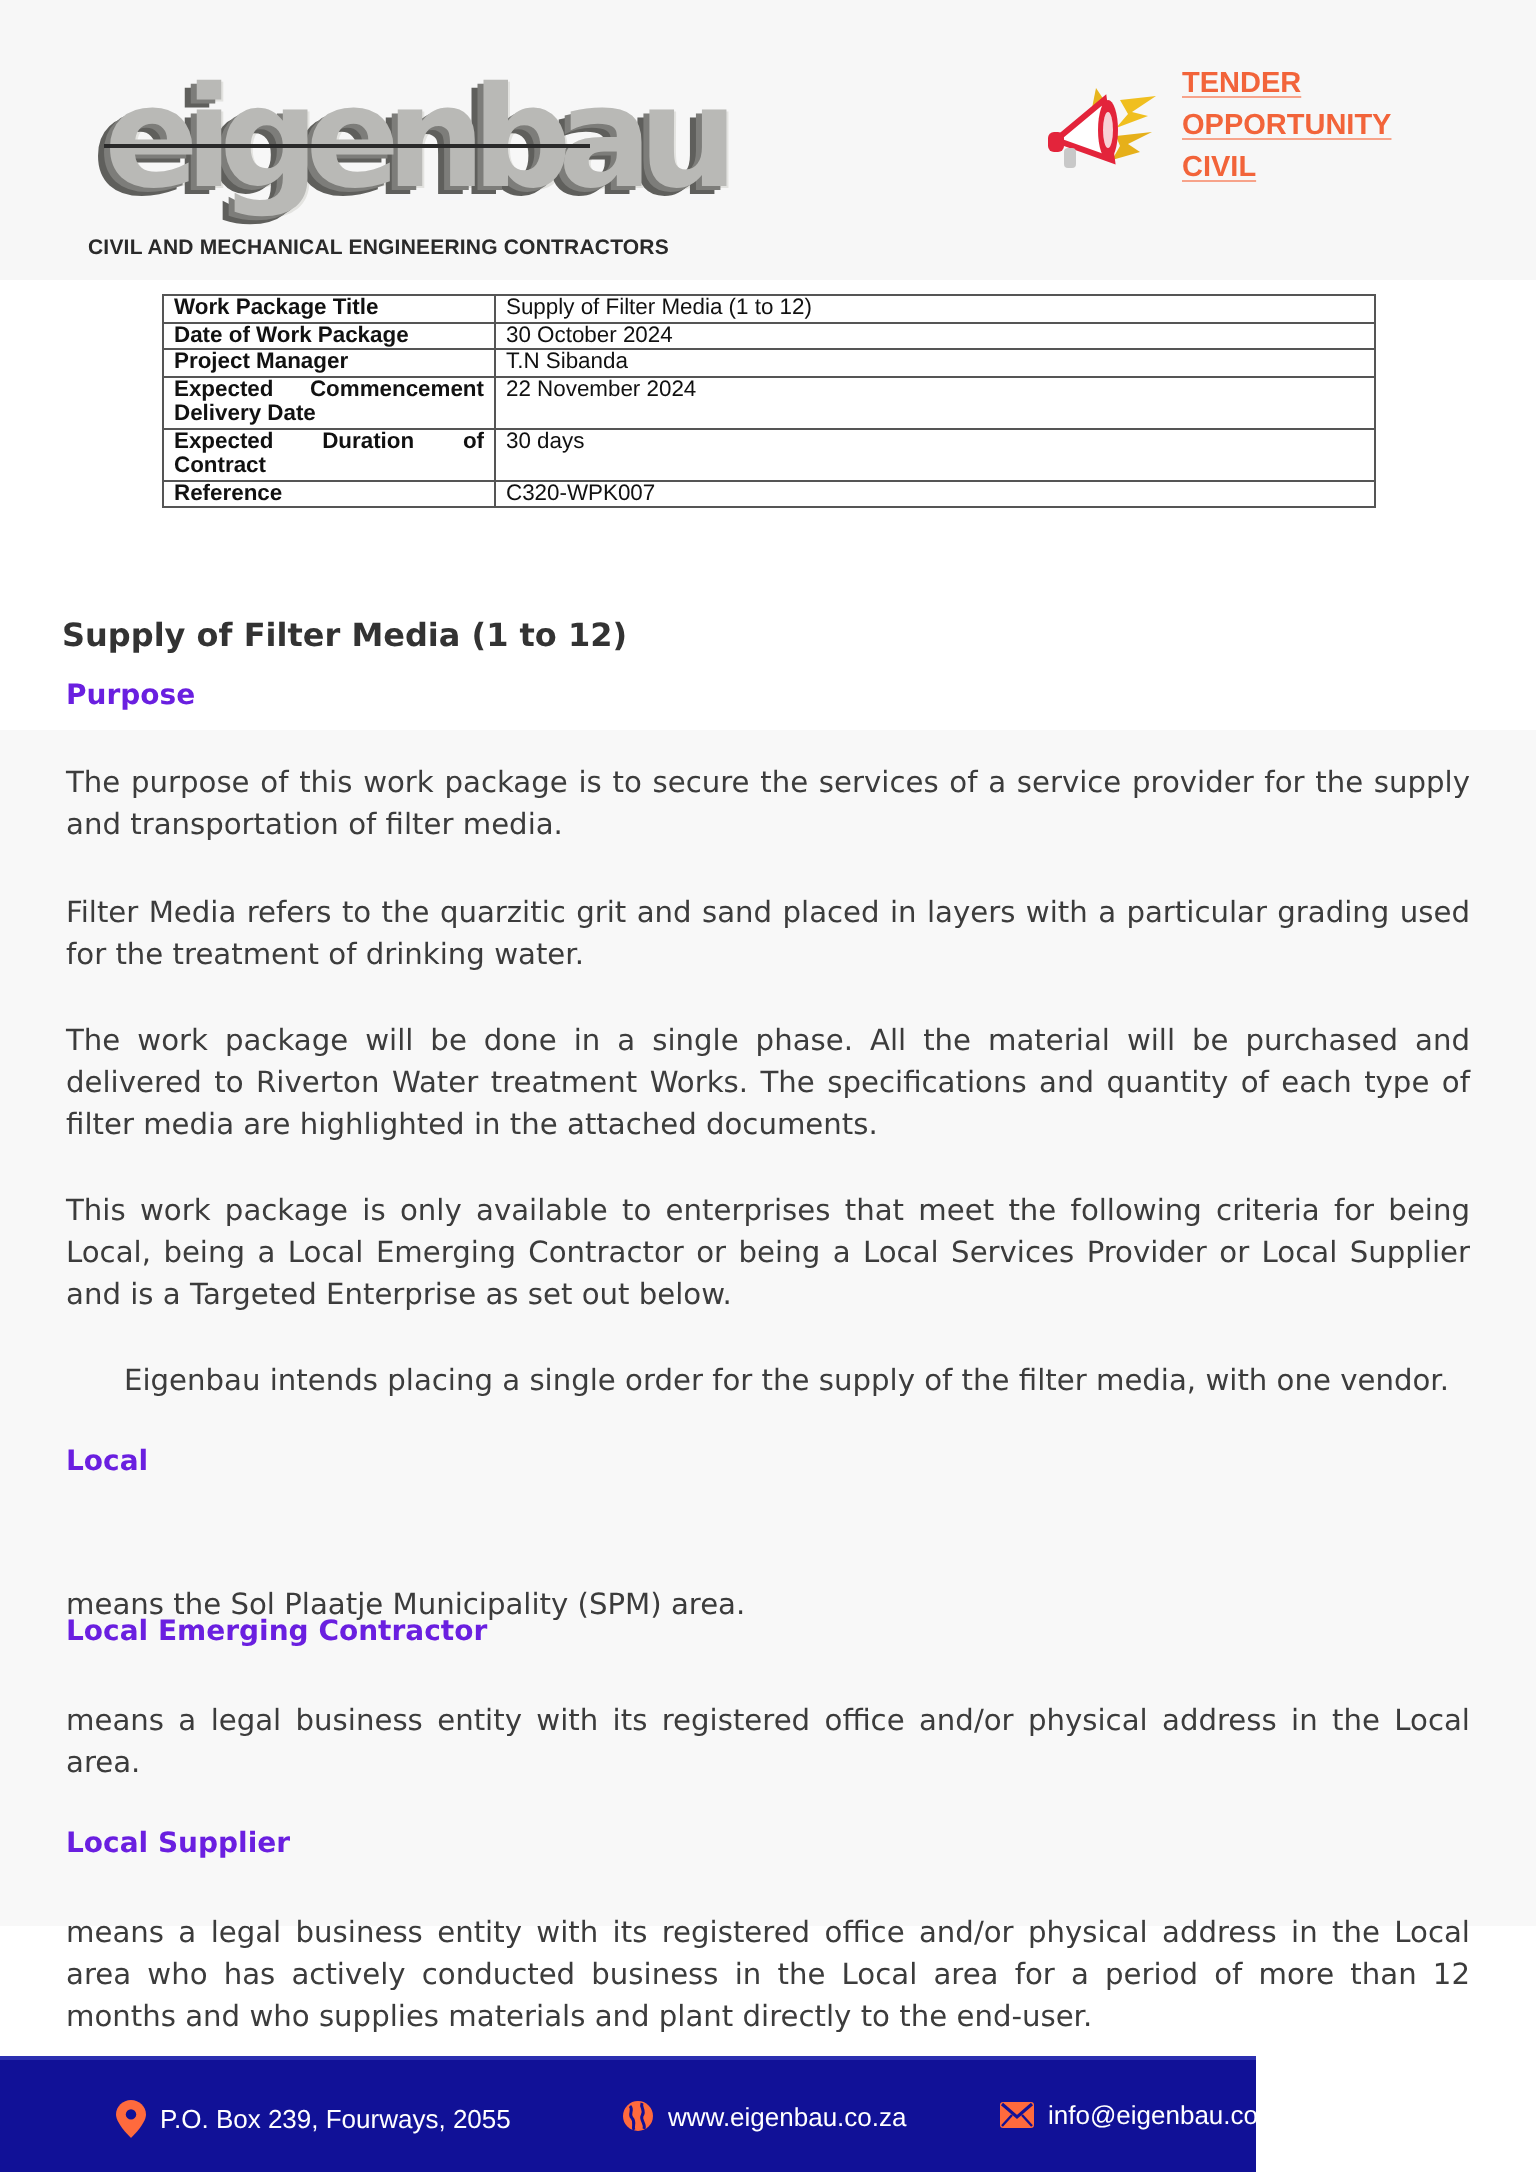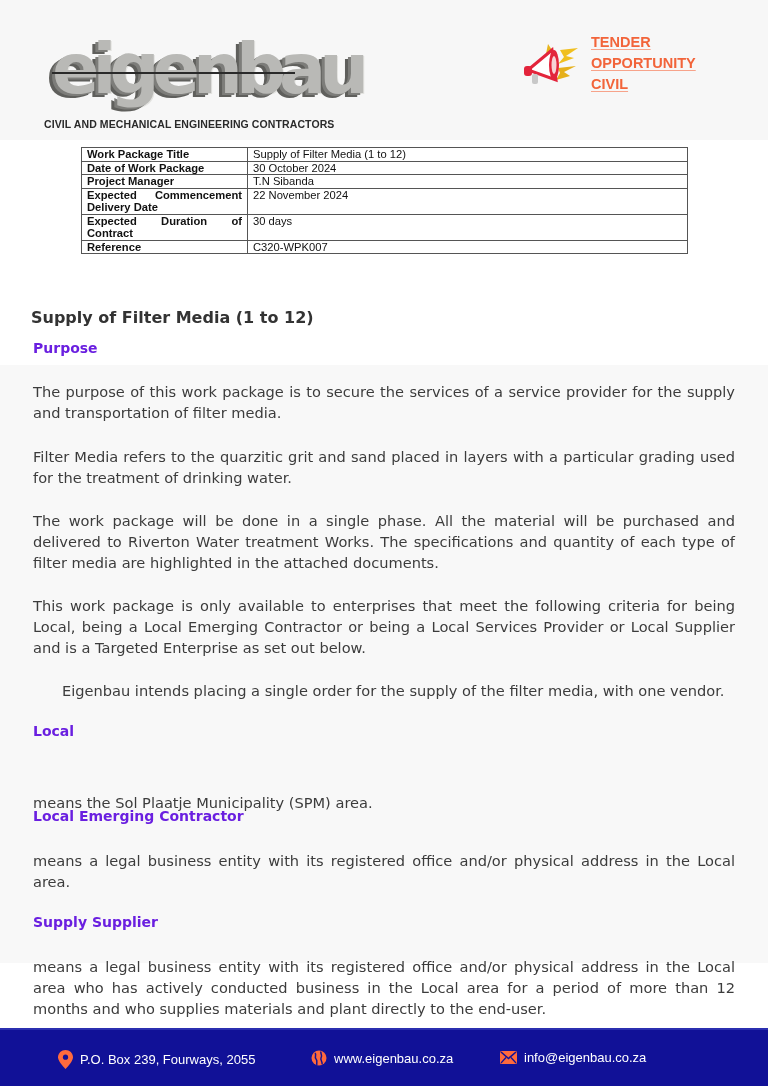--- a/index.html
+++ b/index.html
@@ -13,21 +13,21 @@
   .alert-text { position:absolute; left:591px; top:32px; font-size:14.5px; font-weight:bold; color:#f2643a; line-height:21px; text-decoration:underline; text-decoration-color:#f7a38a; text-underline-offset:2px; }
   .alert-text div { white-space:nowrap; }
   table.info { position:absolute; left:81px; top:147px; width:607px; border-collapse:collapse; font-size:11.2px; color:#111; line-height:12.5px; }
   table.info td { border:1px solid #555; padding:0 5px; vertical-align:top; }
   table.info td.k { width:155px; font-weight:bold; text-align:justify; }
   .k-just { display:flex; justify-content:space-between; }
   .doc-title { position:absolute; left:31px; top:308px; font-family:"DejaVu Sans", sans-serif; font-size:16px; font-weight:bold; color:#333; }
   .h-purple { position:absolute; left:33px; font-family:"DejaVu Sans", sans-serif; font-size:14px; font-weight:bold; color:#6a1fe0; }
   .gray-band { position:absolute; left:0; top:365px; width:768px; height:598px; background:#f8f8f8; }
   .para { position:absolute; left:33px; width:702px; font-family:"DejaVu Sans", sans-serif; font-size:14.6px; line-height:21px; color:#3c3c3c; text-align:justify; }
-  .footer { position:absolute; left:0; top:1028px; width:768px; height:58px; background:#111197; border-top:2px solid #2b2fb0; box-sizing:border-box; }
+  .footer { position:absolute; left:0; top:1028px; width:628px; height:58px; background:#111197; border-top:2px solid #2b2fb0; box-sizing:border-box; }
   .f-item { position:absolute; top:20px; display:flex; align-items:center; font-size:13px; color:#ffffff; white-space:nowrap; }
   .f-item svg { margin-right:7px; }
 </style>
 </head>
 <body>
 
 <div class="header-band"></div>
 
 <div class="logo">
   <div class="logo-word">eigenbau</div>
@@ -103,21 +103,21 @@
 <div class="para" style="top:510px;">The work package will be done in a single phase. All the material will be purchased and delivered to Riverton Water treatment Works. The specifications and quantity of each type of filter media are highlighted in the attached documents.</div>
 <div class="para" style="top:595px;">This work package is only available to enterprises that meet the following criteria for being Local, being a Local Emerging Contractor or being a Local Services Provider or Local Supplier and is a Targeted Enterprise as set out below.</div>
 <div class="para" style="top:680px;margin-left:29px;">Eigenbau intends placing a single order for the supply of the filter media, with one vendor.</div>
 
 <div class="h-purple" style="top:723px;">Local</div>
 <div class="para" style="top:792px;">means the Sol Plaatje Municipality (SPM) area.</div>
 
 <div class="h-purple" style="top:808px;">Local Emerging Contractor</div>
 <div class="para" style="top:850px;">means a legal business entity with its registered office and/or physical address in the Local area.</div>
 
-<div class="h-purple" style="top:914px;">Supply Supplier</div>
+<div class="h-purple" style="top:914px;">Local Supplier</div>
 <div class="para" style="top:956px;">means a legal business entity with its registered office and/or physical address in the Local area who has actively conducted business in the Local area for a period of more than 12 months and who supplies materials and plant directly to the end-user.</div>
 
 <div class="footer">
   <div class="f-item" style="left:58px;">
     <svg width="15" height="19" viewBox="0 0 15 19">
       <path d="M7.5 0 C3.4 0 0 3.2 0 7.3 C0 12 7.5 19 7.5 19 C7.5 19 15 12 15 7.3 C15 3.2 11.6 0 7.5 0 Z" fill="#ff6a3d"></path>
       <circle cx="7.5" cy="7.2" r="2.6" fill="#111197"></circle>
     </svg>
     <span>P.O. Box 239, Fourways, 2055</span>
   </div>

